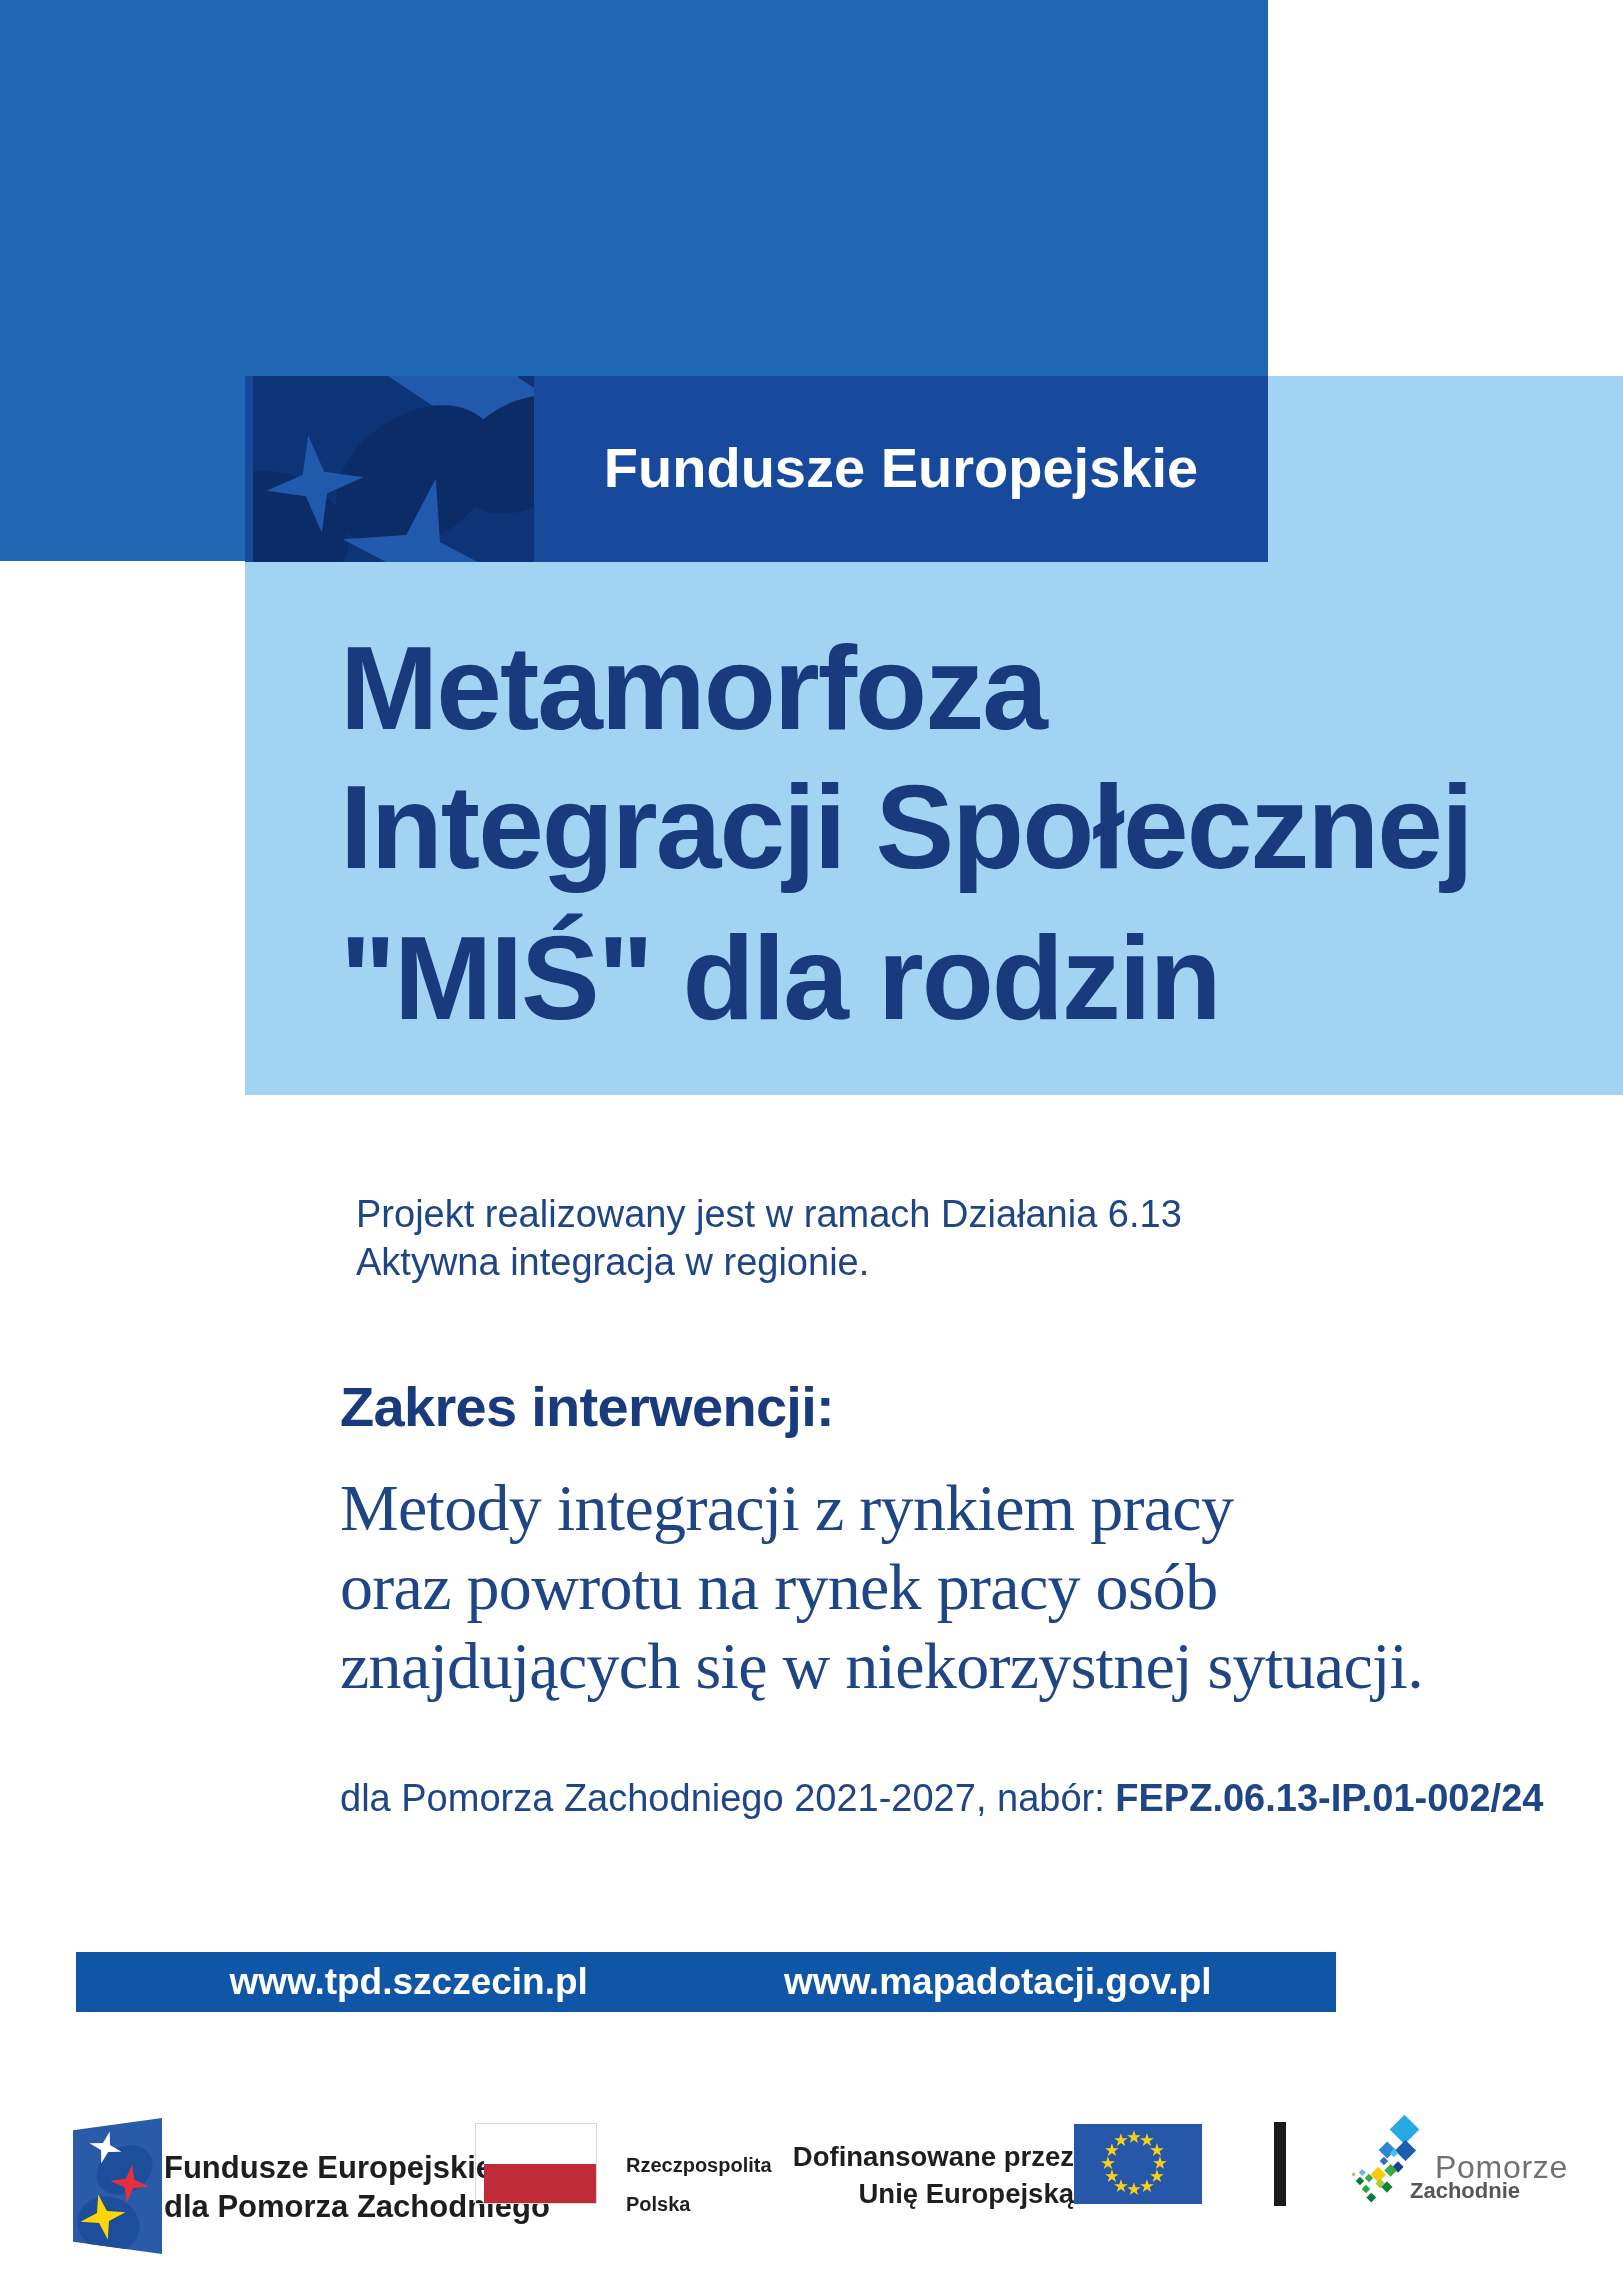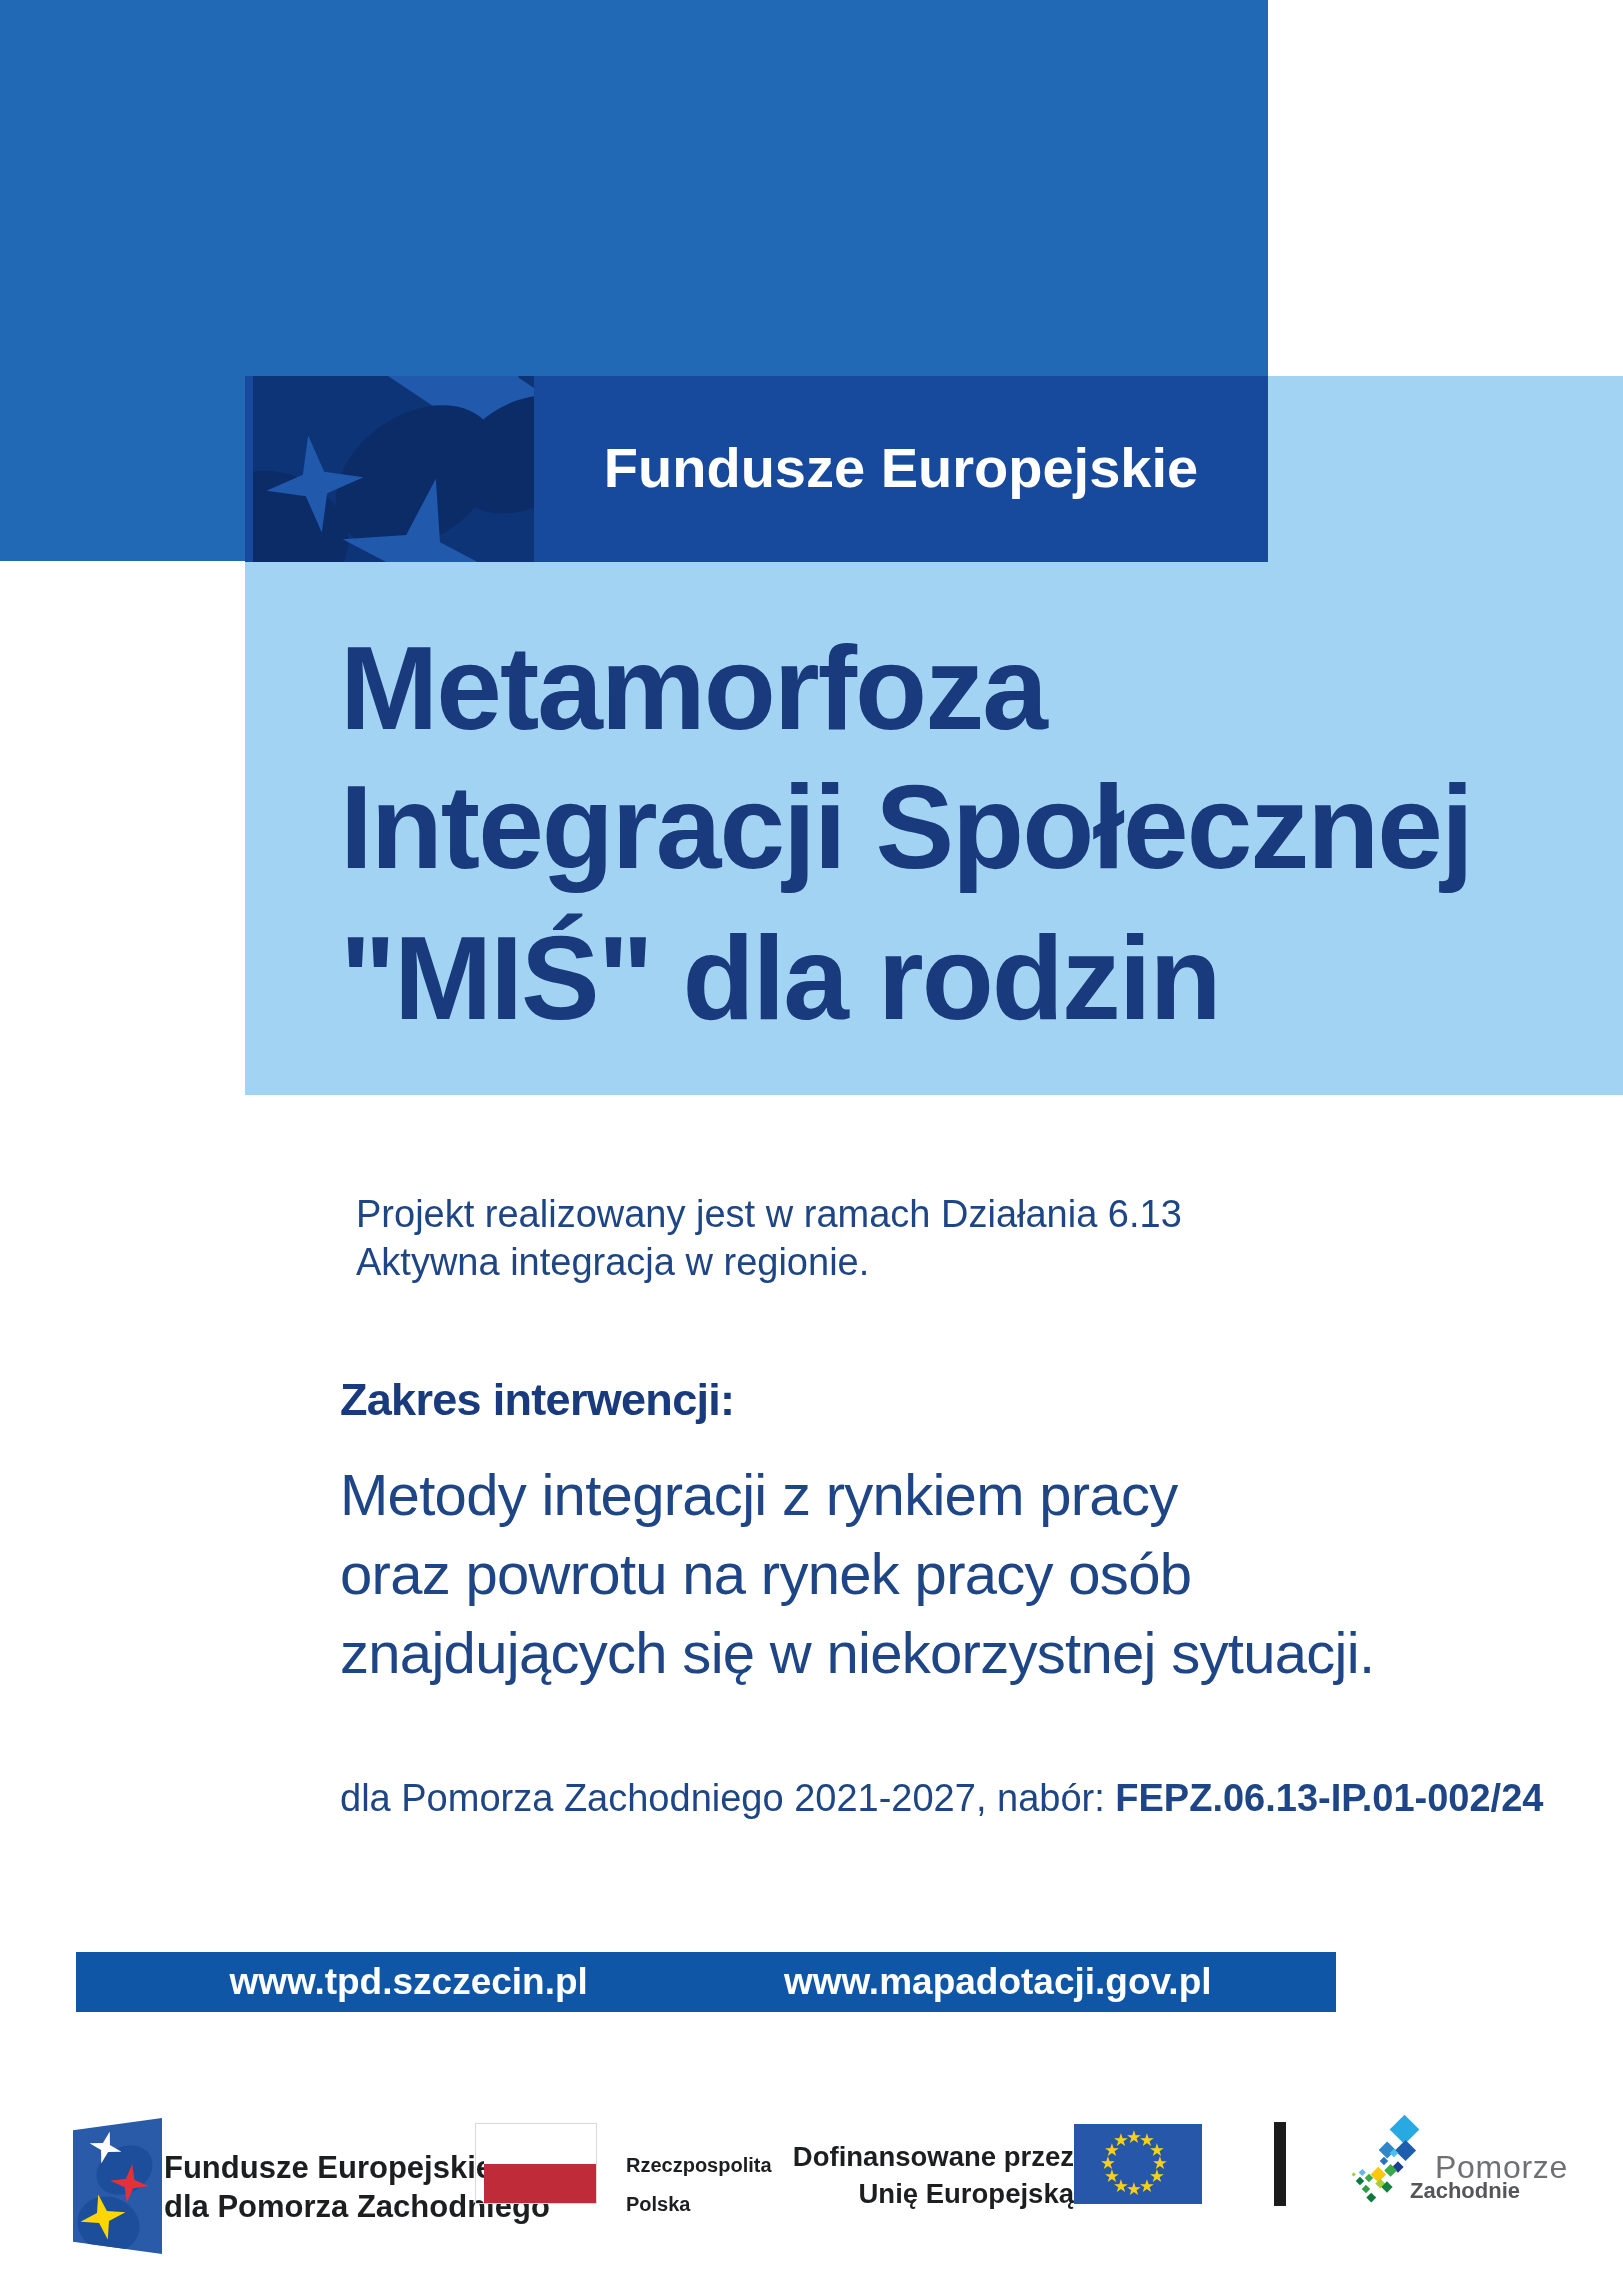--- a/index.html
+++ b/index.html
@@ -29,22 +29,22 @@
   
   .title{left:332px;top:619px;color:var(--title-text,#193a7c);font-weight:bold;
          font-size:118px;line-height:139px;letter-spacing:-2px;white-space:nowrap;}
   .title .l3{margin-top:11.8px;}
 
   
   .intro{left:332px;top:1190px;color:var(--body-text,#1e4585);font-size:38px;line-height:48px;margin-left:16px;}
 
   
   .scope{left:332px;top:1374px;}
-  .scope-h{color:var(--title-text,#193a7c);font-size:45px;font-weight:bold;letter-spacing:-0.7px;margin-bottom:29px;}
-  .scope-b{color:var(--body-text,#1e4585);font-size:58px;line-height:79px;letter-spacing:-0.7px;}
+  .scope-h{color:var(--title-text,#193a7c);font-size:56px;font-weight:bold;letter-spacing:-0.7px;margin-bottom:29px;}
+  .scope-b{color:var(--body-text,#1e4585);font-size:66px;line-height:79px;letter-spacing:-0.7px;font-family:Liberation Serif, serif;}
 
   
   .funding{left:332px;top:1775px;color:var(--body-text,#1e4585);font-size:38px;line-height:46px;}
   .funding b{font-weight:bold;}
 
   
   .url-bar{left:76px;top:1952px;width:1252px;height:60px;background:var(--url-bar,#0f56a7);}
   .url-bar span{position:absolute;top:50%;transform:translate(-50%,-50%);color:#fff;
                 font-weight:bold;font-size:37px;white-space:nowrap;}
   .url-1{left:26.4%;}

